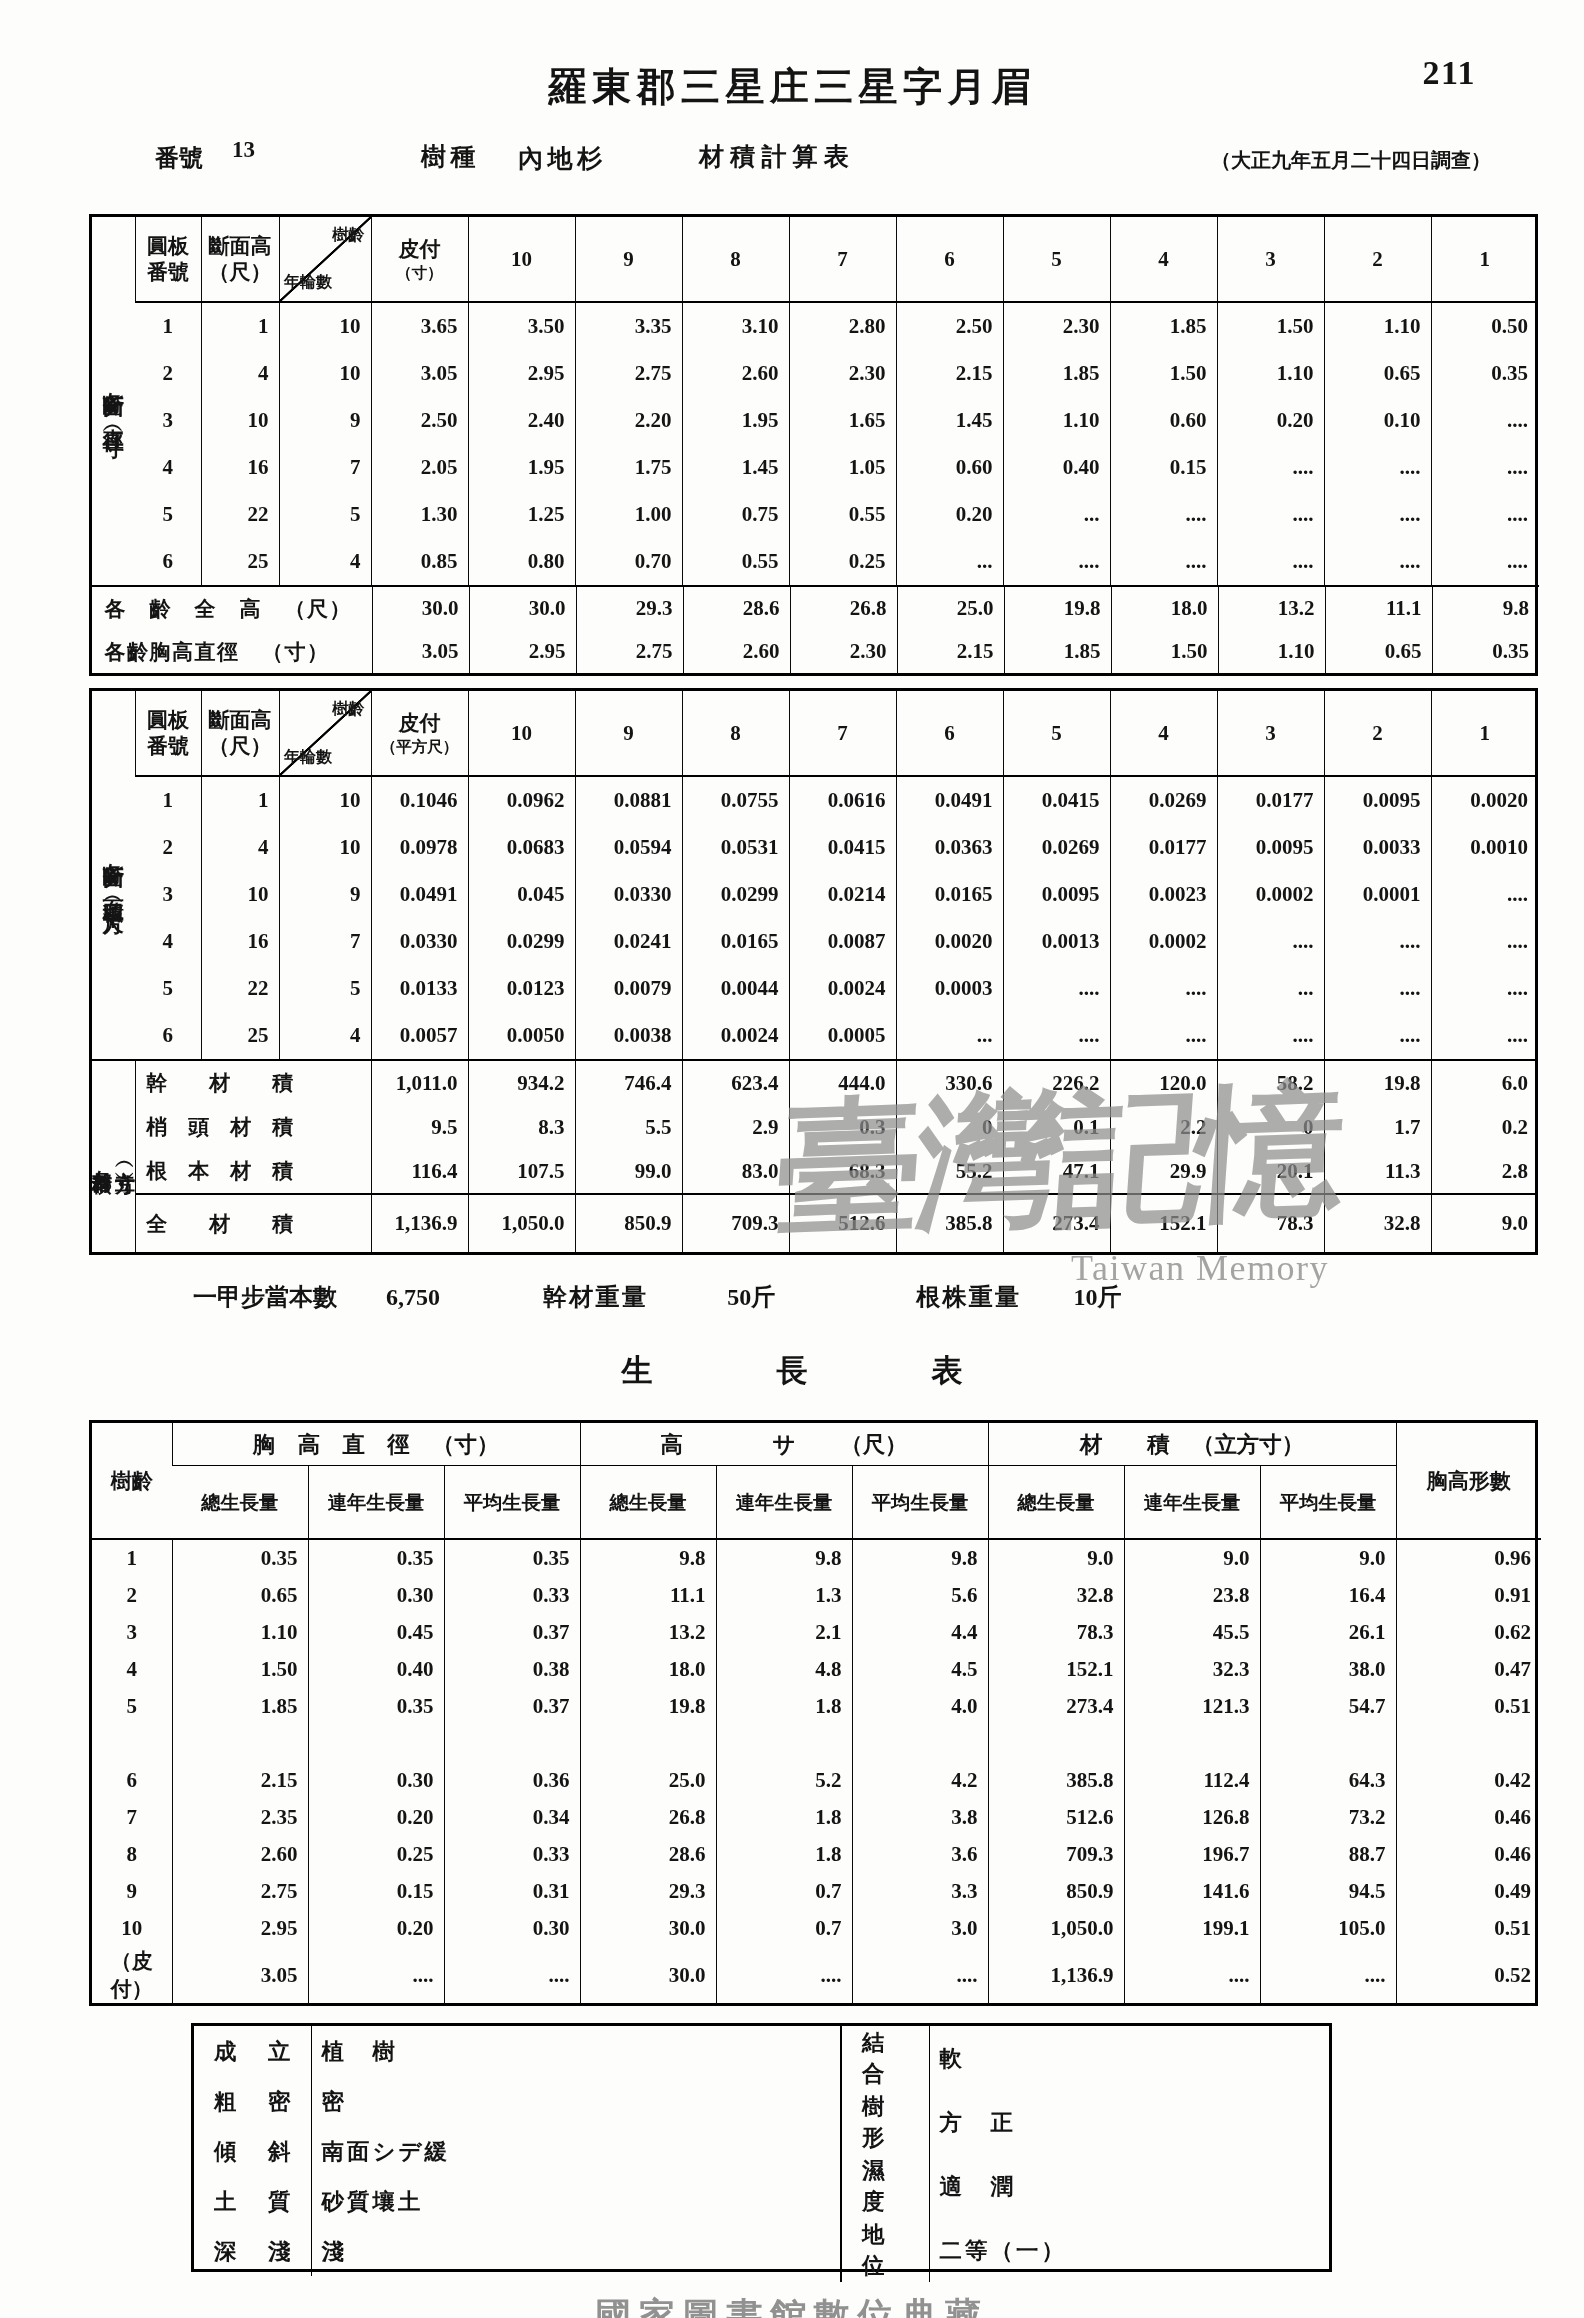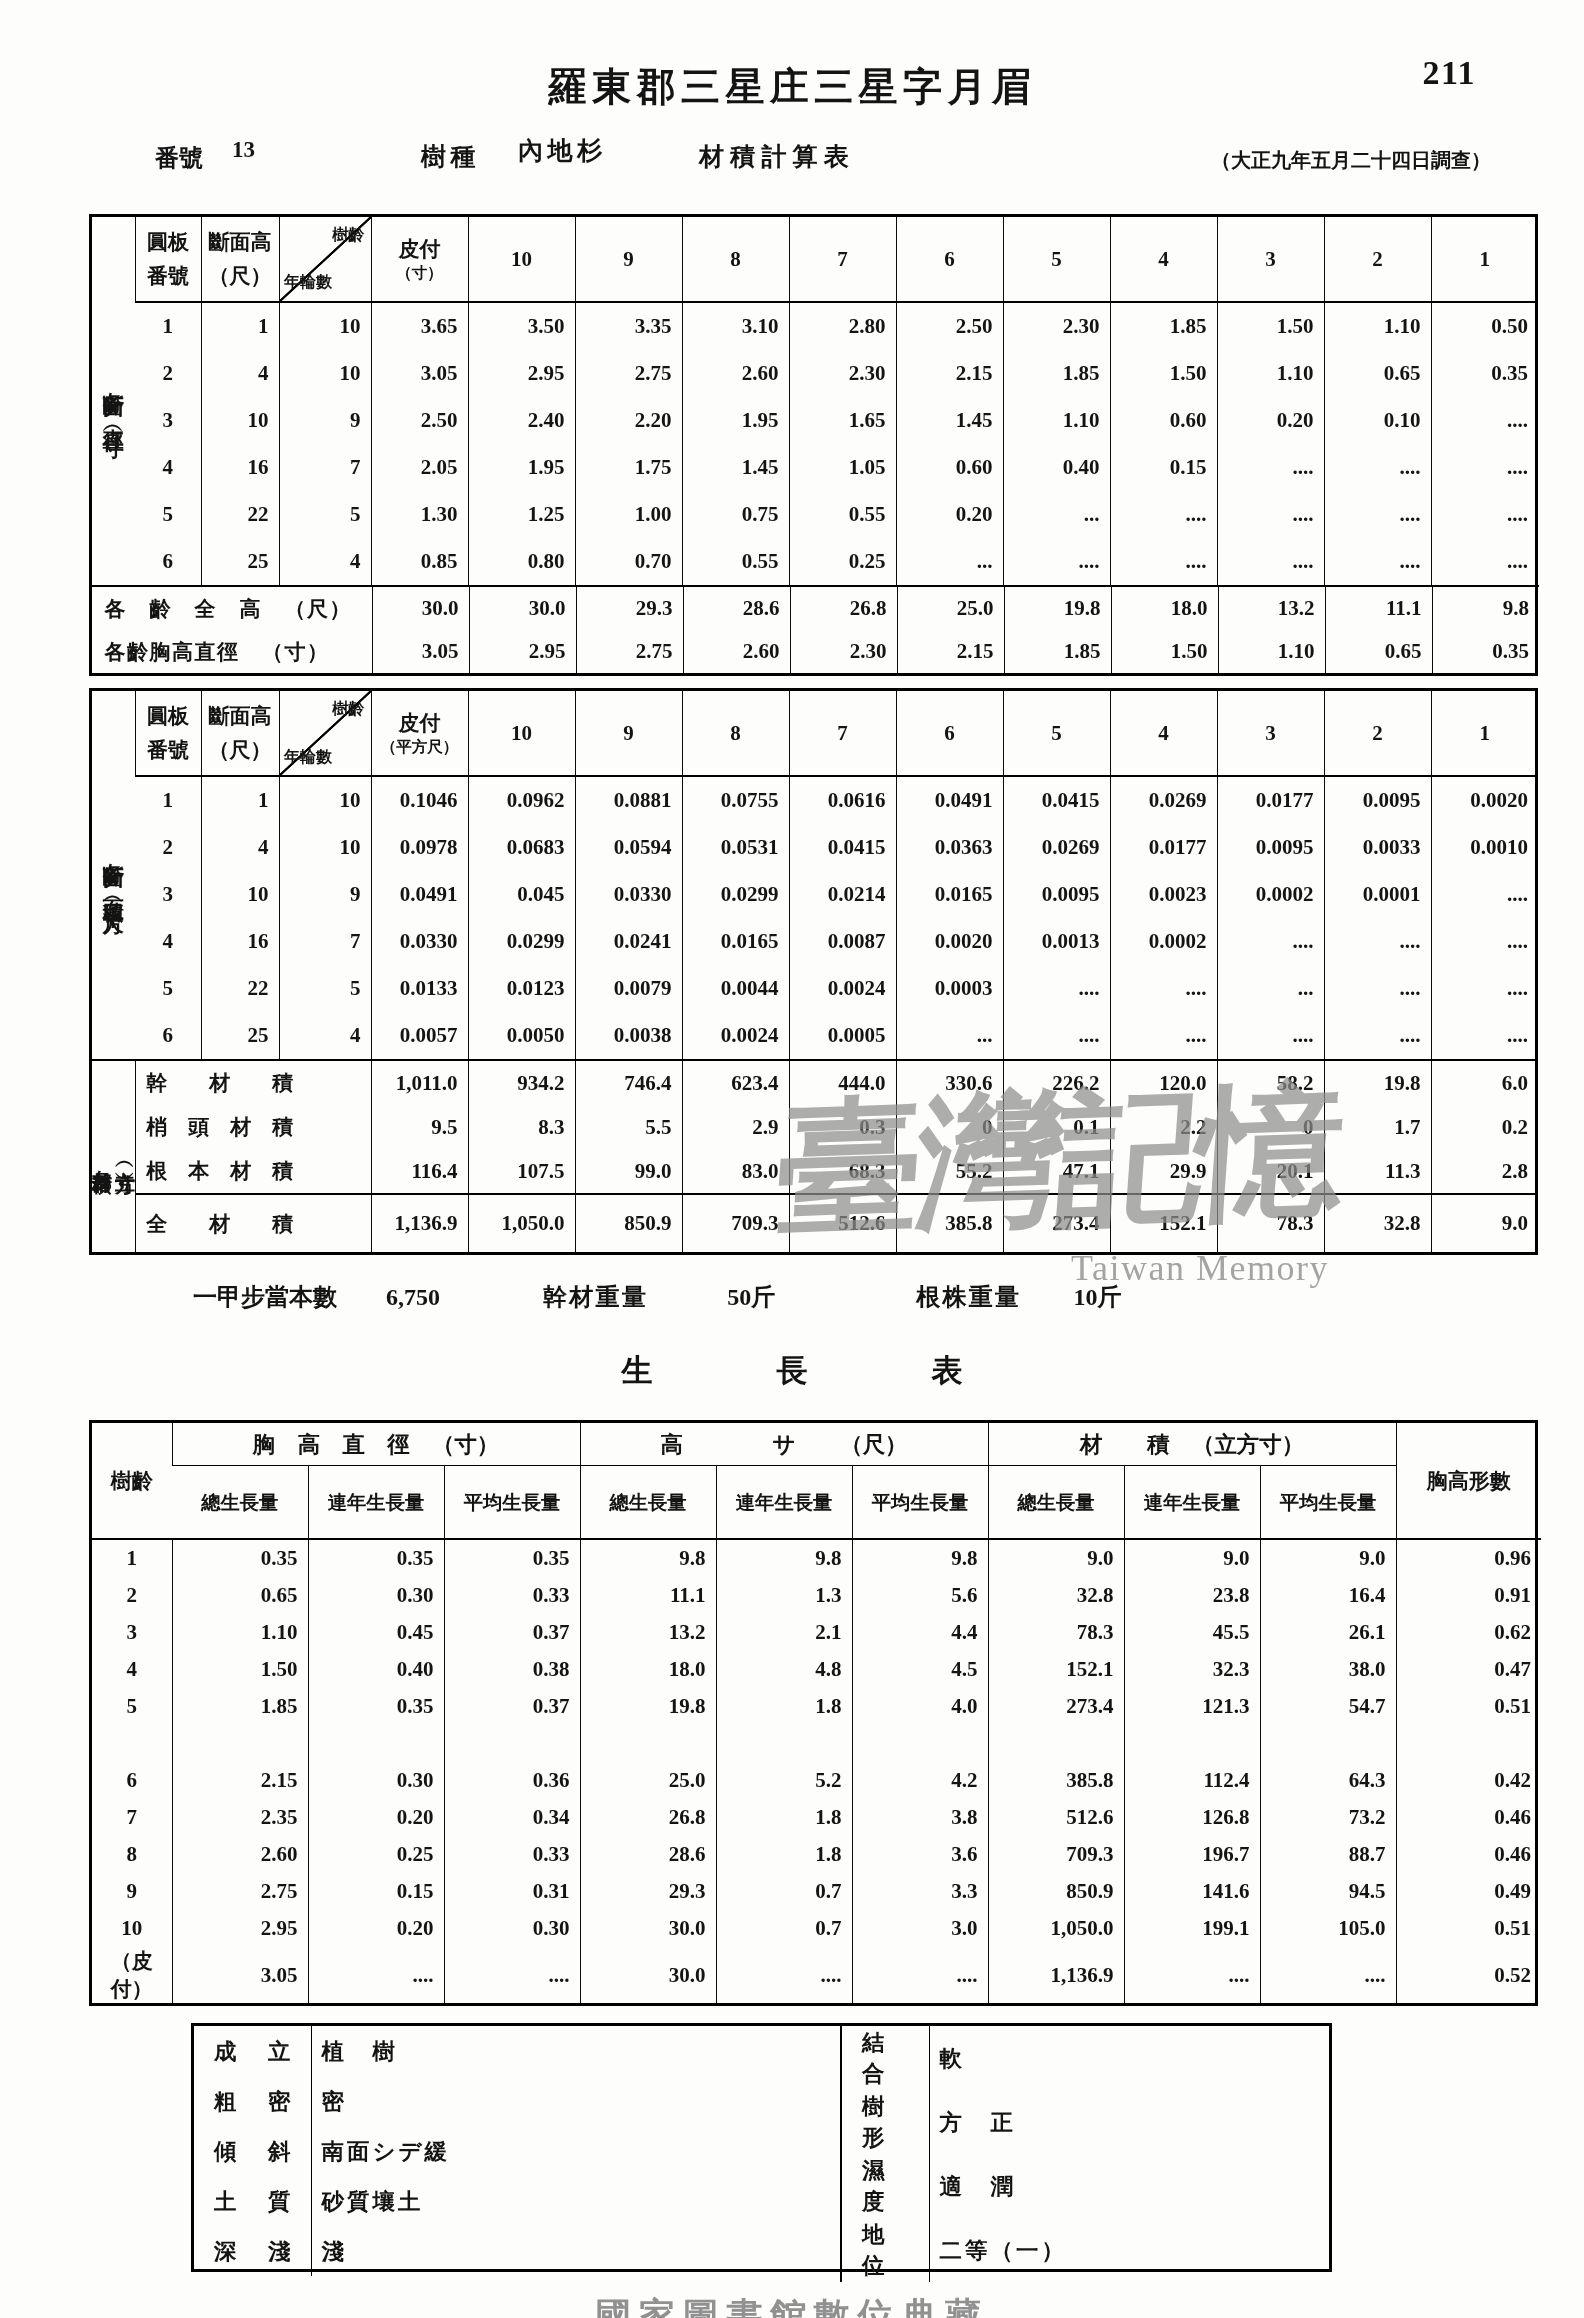--- a/index.html
+++ b/index.html
@@ -8,21 +8,21 @@
 
   
   .hdr{position:relative;height:131px;}
   .doc-title{position:absolute;left:0;right:0;top:60px;text-align:center;
              font-size:39px;font-weight:bold;letter-spacing:5.4px;}
   .page-no{position:absolute;right:108px;top:54px;font-size:34px;font-weight:bold;letter-spacing:1.5px;}
   .subhdr{position:relative;height:54px;font-weight:bold;}
   .no-label{position:absolute;left:155px;top:10.8px;font-size:24px;}
   .no-value{position:absolute;left:232px;top:6.2px;font-size:23px;}
   .sp-label{position:absolute;left:421px;top:9.3px;font-size:25px;letter-spacing:4.6px;}
-  .sp-value{position:absolute;left:518px;top:3px;font-size:25px;letter-spacing:4.6px;}
+  .sp-value{position:absolute;left:518px;top:11px;font-size:25px;letter-spacing:4.6px;}
   .calc-title{position:absolute;left:699px;top:9.3px;font-size:25px;letter-spacing:6.2px;}
   .survey{position:absolute;right:93px;top:15.5px;font-size:20px;}
 
   
   .frame{border:3.1px solid #000;margin-left:89px;width:1449px;box-sizing:border-box;position:relative;background:transparent;}
   .f1{margin-top:29px;}
   .f2{margin-top:12.4px;}
   .f3{margin-top:28px;}
   table{table-layout:fixed;width:100%;border-collapse:collapse;}
   th,td{vertical-align:middle;overflow:hidden;}
@@ -31,21 +31,21 @@
   .grid td{font-size:21px;font-weight:bold;text-align:right;padding:0 10px 0 0;height:47px;}
   .grid th{font-size:21px;font-weight:bold;}
   .hd th{border-bottom:2.3px solid #000;height:82px;}
   .hd th.vstrip{border-bottom:none;}
   .vstrip{writing-mode:vertical-rl;text-orientation:upright;font-size:21px;letter-spacing:3.1px;padding:4.6px 0;}
   .vstrip2{writing-mode:vertical-lr;text-orientation:upright;white-space:pre-line;
            font-size:20px;letter-spacing:1.5px;line-height:23px;
            position:absolute;left:0;bottom:1.5px;height:187px;width:43px;
            display:flex;align-items:center;justify-content:center;
            border-right:1.5px solid #0a0a0a;font-weight:bold;}
-  .pre{white-space:pre-line;line-height:34px;}
+  .pre{white-space:pre-line;line-height:26px;}
   .age-th{font-size:24px;}
   .bark-sub{display:block;font-size:15.5px;font-weight:bold;}
   
   .diag{position:relative;padding:0;}
   .diag-bg{position:absolute;inset:0;
      background:linear-gradient(to bottom right,transparent calc(50% - 1.5px),#000 calc(50% - 0.8px),#000 calc(50% + 0.8px),transparent calc(50% + 1.5px));}
   .diag-top{position:absolute;top:7.7px;right:6.2px;font-size:16px;font-weight:bold;}
   .diag-bot{position:absolute;bottom:7.7px;left:4.6px;font-size:16px;font-weight:bold;}
 
   .tA td:nth-child(1){text-align:center;padding-right:0;}

